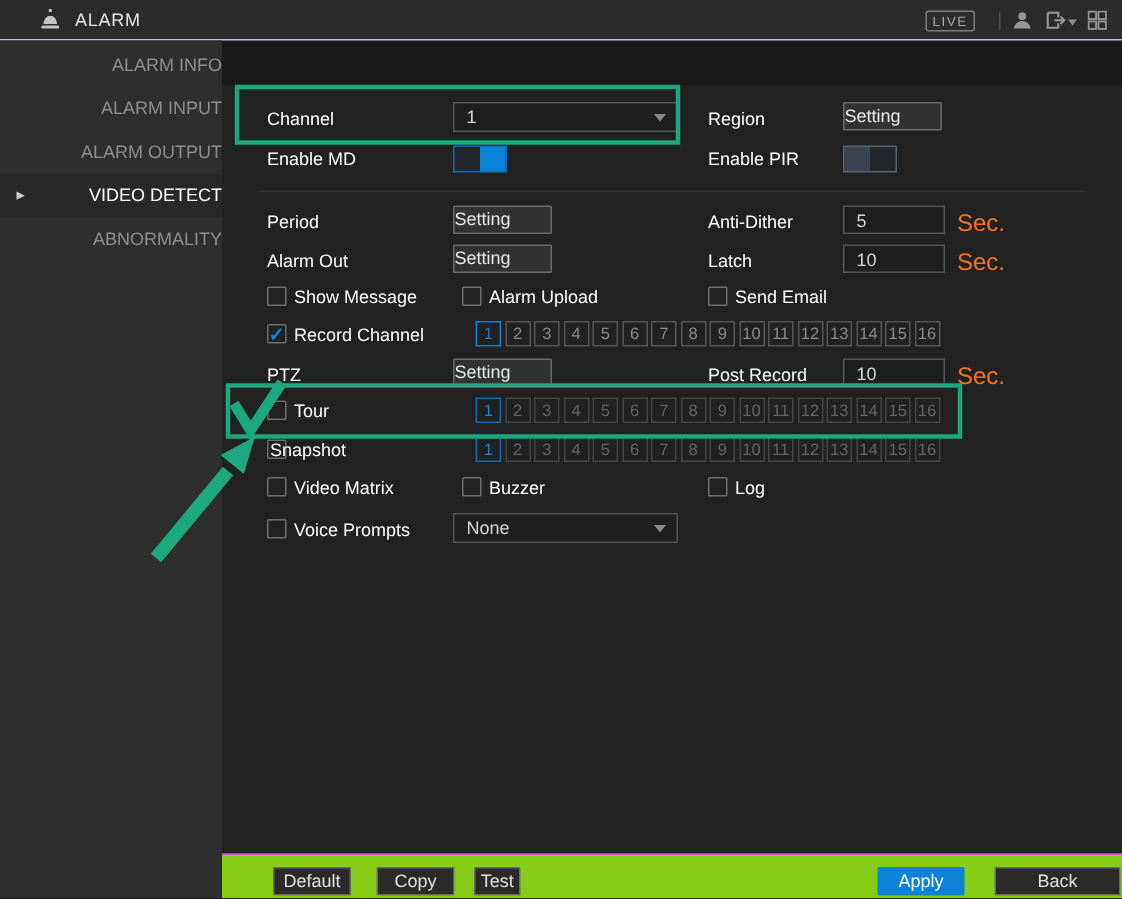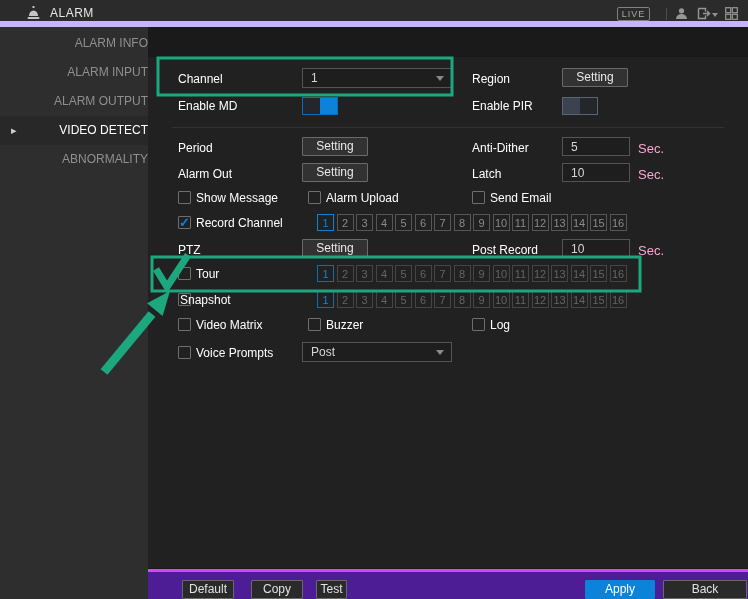--- a/index.html
+++ b/index.html
@@ -1,20 +1,20 @@
 <!DOCTYPE html>
 <html style="--accent-blue: #0C82D8; --annotation-green: #1CA77E;"><head>
 <meta charset="utf-8">
 <style>
   html,body{margin:0;padding:0;background:#101010;}
   *{box-sizing:border-box;font-family:"Liberation Sans",sans-serif;}
   #window{position:relative;width:748px;height:599px;background:#1a1a1a;overflow:hidden;}
 
   
-  #titlebar{position:absolute;left:0;top:0;width:748px;height:27px;background:#2b2b2b;border-bottom:6px solid #c4b5fd;}
+  #titlebar{position:absolute;left:0;top:0;width:748px;height:27px;background:#2b2b2b;border-bottom:1px solid #c4b5fd;}
   .tb-title{position:absolute;left:50px;top:0;height:27px;line-height:27px;color:#e6e6e6;font-size:12px;letter-spacing:.5px;}
   .bell{position:absolute;left:26px;top:5px;}
   .live-btn{position:absolute;left:617px;top:7px;width:33px;height:14px;border:1px solid #808080;border-radius:2px;color:#a8a8a8;font-size:9px;line-height:12px;text-align:center;letter-spacing:1px;}
   .tb-sep{position:absolute;left:666px;top:8px;width:1px;height:12px;background:#4c4c4c;}
   .tb-ic{position:absolute;top:7px;}
   .caret-s{position:absolute;left:712px;top:13px;width:0;height:0;border-left:3px solid transparent;border-right:3px solid transparent;border-top:4px solid #8f8f8f;}
 
   
   #sidebar{position:absolute;left:0;top:27px;width:148px;bottom:0;background:#2e2e2e;}
   .side-item{position:relative;height:29px;line-height:29px;padding-left:30px;color:#8f8f8f;font-size:12px;cursor:default;}
@@ -24,40 +24,40 @@
   #side-list{padding-top:2px;text-align:right;}
 
   
   #tabrow{position:absolute;left:148px;top:29px;height:27px;display:flex;gap:3px;}
   .tab{width:100px;height:27px;line-height:27px;text-align:center;background:#2a2a2a;color:#999999;font-size:12px;}
   .tab.on{background:var(--accent-blue);color:#ffffff;}
 
   
   #panel{position:absolute;left:148px;top:57px;width:600px;height:511px;background:#212121;}
   .lbl{position:absolute;color:#ffffff;font-size:12px;line-height:14px;white-space:nowrap;}
-  .unit{position:absolute;color:#f9a8d4;font-size:13px;}
+  .unit{position:absolute;color:#f97316;font-size:16px;}
   .dd{position:absolute;width:150px;height:20px;border:1px solid #545454;background:#1e1e1e;color:#d6d6d6;font-size:12px;line-height:18px;padding-left:8px;}
   .dd .caret{position:absolute;right:7px;top:7px;width:0;height:0;border-left:4px solid transparent;border-right:4px solid transparent;border-top:5px solid #8a8a8a;}
-  .setbtn{position:absolute;width:66px;height:19px;background:#323232;border:1px solid #6a6a6a;color:#e8e8e8;font-size:12px;line-height:17px;text-align:center;border-radius:1px;}
+  .setbtn{position:absolute;width:66px;height:19px;background:#323232;border:1px solid #6a6a6a;color:#e8e8e8;font-size:12px;line-height:17px;border-radius:1px;}
   .inp{position:absolute;width:68px;height:19px;background:#1e1e1e;border:1px solid #545454;color:#d6d6d6;font-size:12px;padding:0 0 0 8px;outline:none;}
   .divider{position:absolute;left:24px;top:70px;width:552px;height:1px;background:#313131;}
   .cb{position:absolute;width:13px;height:13px;border:1px solid #6e6e6e;border-radius:1px;background:transparent;}
   .cb.on::after{content:"\2713";position:absolute;left:0px;top:-2px;color:var(--accent-blue);font-size:13px;font-weight:bold;}
   .toggle{position:absolute;width:36px;height:18px;border:1px solid #5a6570;background:#23272c;}
   .toggle .half{width:17px;height:16px;background:#3a434f;}
   .toggle.on{border-color:#0a6ebe;}
   .toggle.on .half{margin-left:17px;background:var(--accent-blue);}
   .chrow{position:absolute;display:flex;}
   .chbtn{width:17px;height:17px;margin-right:2.5px;border:1px solid #565656;color:#8b8b8b;font-size:11px;display:flex;align-items:center;justify-content:center;}
   .chbtn.sel{border-color:var(--accent-blue);color:var(--accent-blue);}
   .chrow.dim .chbtn{border-color:#454545;color:#646464;}
   .chrow.dim .chbtn.sel{border-color:#0a6db5;color:#0e86d6;}
 
   
-  #footer{position:absolute;left:148px;top:569px;width:600px;height:30px;background:#4c1d95;border-top:3px solid #d946ef;}
+  #footer{position:absolute;left:148px;top:569px;width:600px;height:30px;background:#84cc16;border-top:1px solid #d946ef;}
   .fbtn{position:absolute;top:8px;height:19px;background:#2a2a2a;border:1px solid #6a6a6a;color:#e2e2e2;font-size:12px;line-height:17px;text-align:center;border-radius:1px;}
   .fbtn.primary{background:var(--accent-blue);border-color:var(--accent-blue);color:#ffffff;}
 
   
   #annotations{position:absolute;left:0;top:0;width:748px;height:599px;pointer-events:none;z-index:50;}
 </style>
 </head>
 <body>
 
 <div id="window">
@@ -207,28 +207,28 @@
 
     <div class="cb" style="left:30px;top:261px"></div>
     <div class="lbl" style="left:48px;top:261px">Video Matrix</div>
     <div class="cb" style="left:160px;top:261px"></div>
     <div class="lbl" style="left:178px;top:261px">Buzzer</div>
     <div class="cb" style="left:324px;top:261px"></div>
     <div class="lbl" style="left:342px;top:261px">Log</div>
 
     <div class="cb" style="left:30px;top:289px"></div>
     <div class="lbl" style="left:48px;top:289px">Voice Prompts</div>
-    <div class="dd" style="left:154px;top:285px"><span>Post</span><span class="caret"></span></div>
+    <div class="dd" style="left:154px;top:285px"><span>None</span><span class="caret"></span></div>
   </div>
 
   <div id="footer">
     <div class="fbtn" style="left:34px;width:52px">Default</div>
     <div class="fbtn" style="left:103px;width:52px">Copy</div>
     <div class="fbtn" style="left:168px;width:31px">Test</div>
-    <div class="fbtn primary" style="left:437px;width:70px">Apply</div>
+    <div class="fbtn primary" style="left:437px;width:58px">Apply</div>
     <div class="fbtn" style="left:515px;width:84px">Back</div>
   </div>
 
   <svg id="annotations" width="748" height="599" viewBox="0 0 748 599">
     <rect x="158" y="58" width="294" height="37" fill="none" style="stroke:var(--annotation-green)" stroke-width="3"></rect>
     <rect x="152" y="257" width="488" height="34" fill="none" style="stroke:var(--annotation-green)" stroke-width="3"></rect>
     <polyline points="156,269 167,287 188,255" fill="none" style="stroke:var(--annotation-green)" stroke-width="7"></polyline>
     <line x1="104" y1="372" x2="152" y2="314" style="stroke:var(--annotation-green)" stroke-width="9"></line>
     <polygon points="170,291 162.6,316 147,303.3" style="fill:var(--annotation-green)"></polygon>
   </svg>

